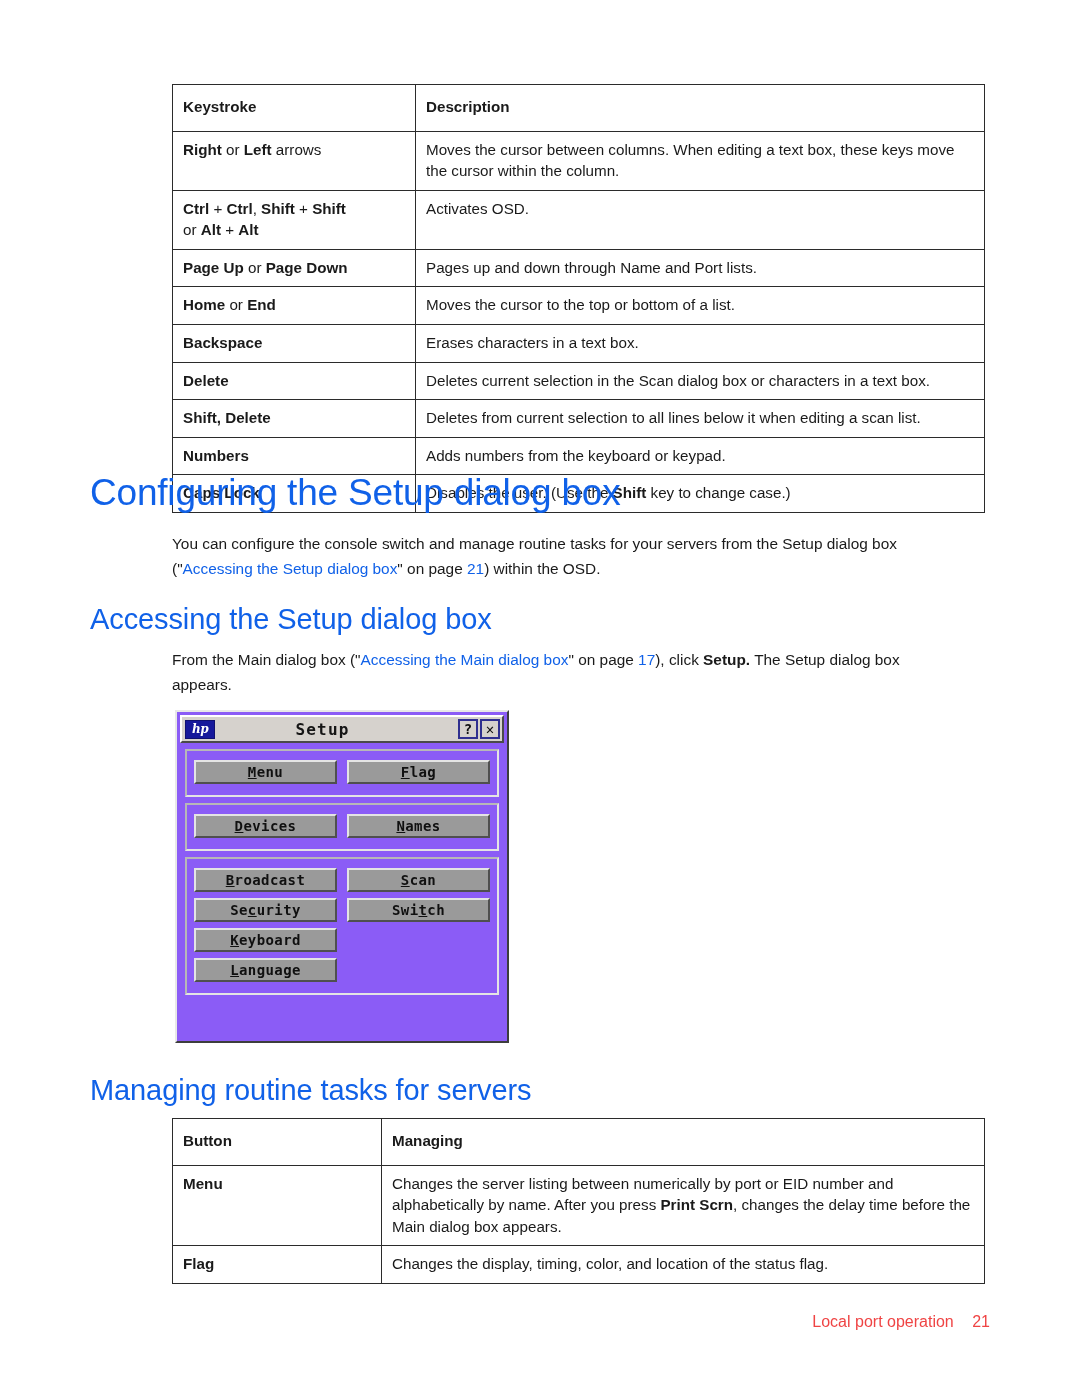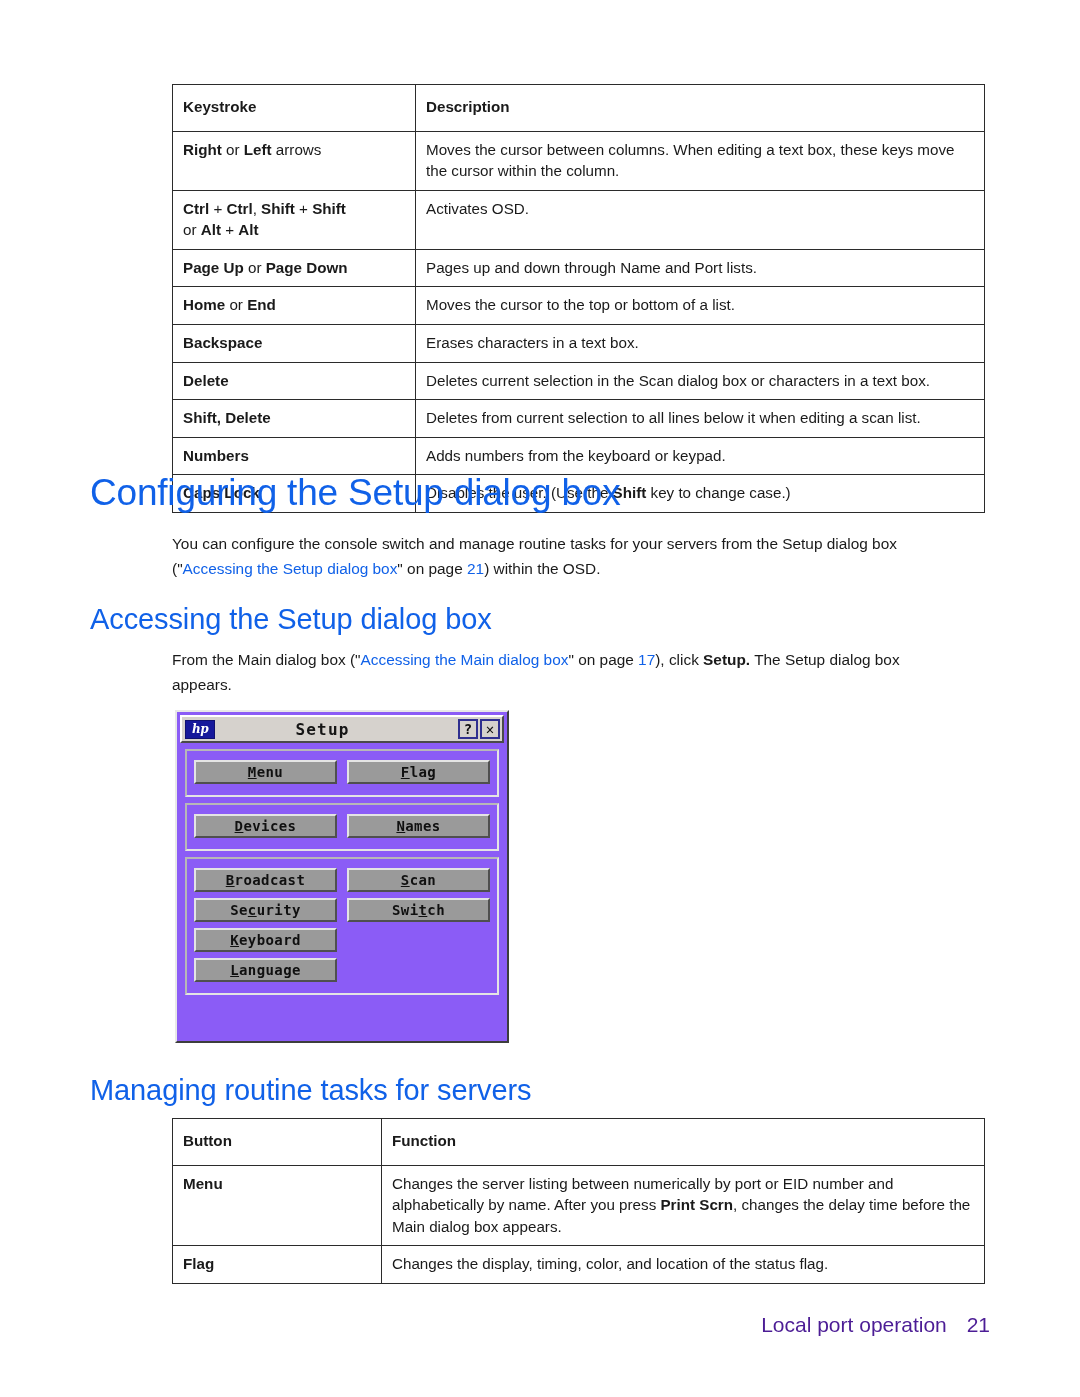--- a/index.html
+++ b/index.html
@@ -216,22 +216,22 @@
   }
   .osd-btn:last-child { margin-bottom: 0; }
   .osd-btn .mn { text-decoration: underline; }
   .spacer-btn { visibility: hidden; }
 
   
   #footer {
     position: absolute;
     right: 90px;
     top: 1313px;
-    font-size: 21px;
-    color: #4c1d95;
+    font-size: 16px;
+    color: #ef4444;
     white-space: nowrap;
   }
   #footer .pg { margin-left: 14px; }
 </style>
 </head>
 <body>
 
 <div class="page">
 
   <table class="doc-table" id="table-keystrokes">
@@ -329,21 +329,21 @@
         </div>
       </div>
   </div>
 
   <div class="h2" id="h-managing">Managing routine tasks for servers</div>
 
   <table class="doc-table doc-table2" id="table-buttons">
     <tbody>
         <tr class="hdr">
           <td class="c-key">Button</td>
-          <td class="c-desc">Function</td>
+          <td class="c-desc">Managing</td>
         </tr>
         <tr>
           <td class="c-key"><b>Menu</b></td>
           <td class="c-desc">Changes the server listing between numerically by port or EID number and alphabetically by name. After you press <b>Print Scrn</b>, changes the delay time before the Main dialog box appears.</td>
         </tr>
         <tr>
           <td class="c-key"><b>Flag</b></td>
           <td class="c-desc">Changes the display, timing, color, and location of the status flag.</td>
         </tr>
       </tbody>

